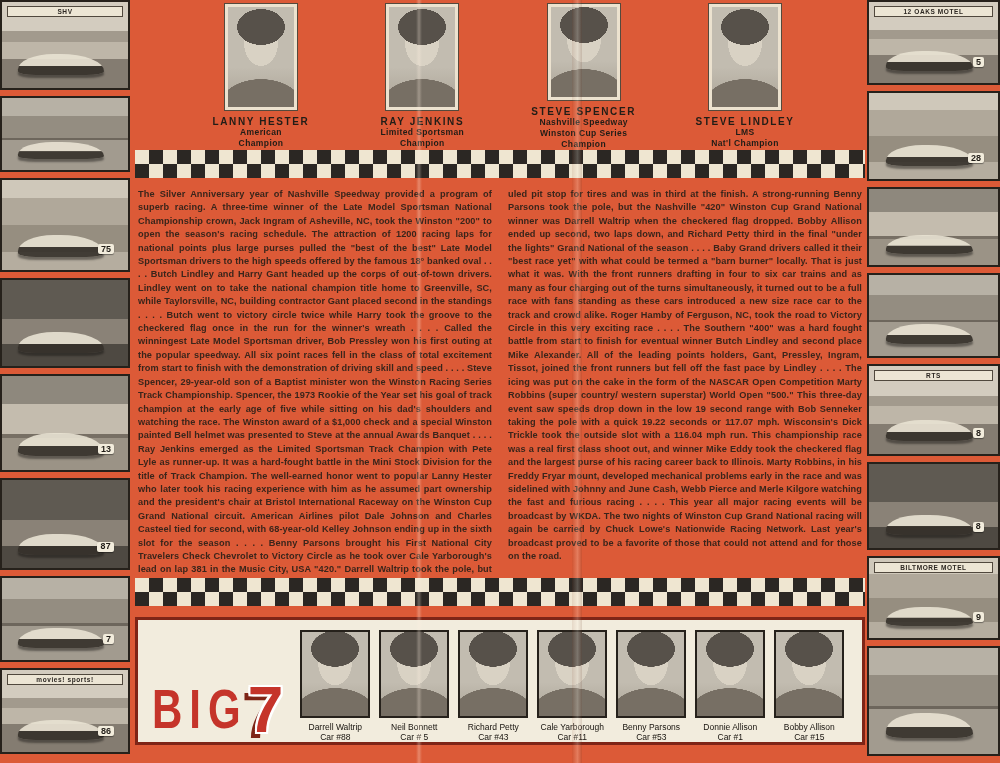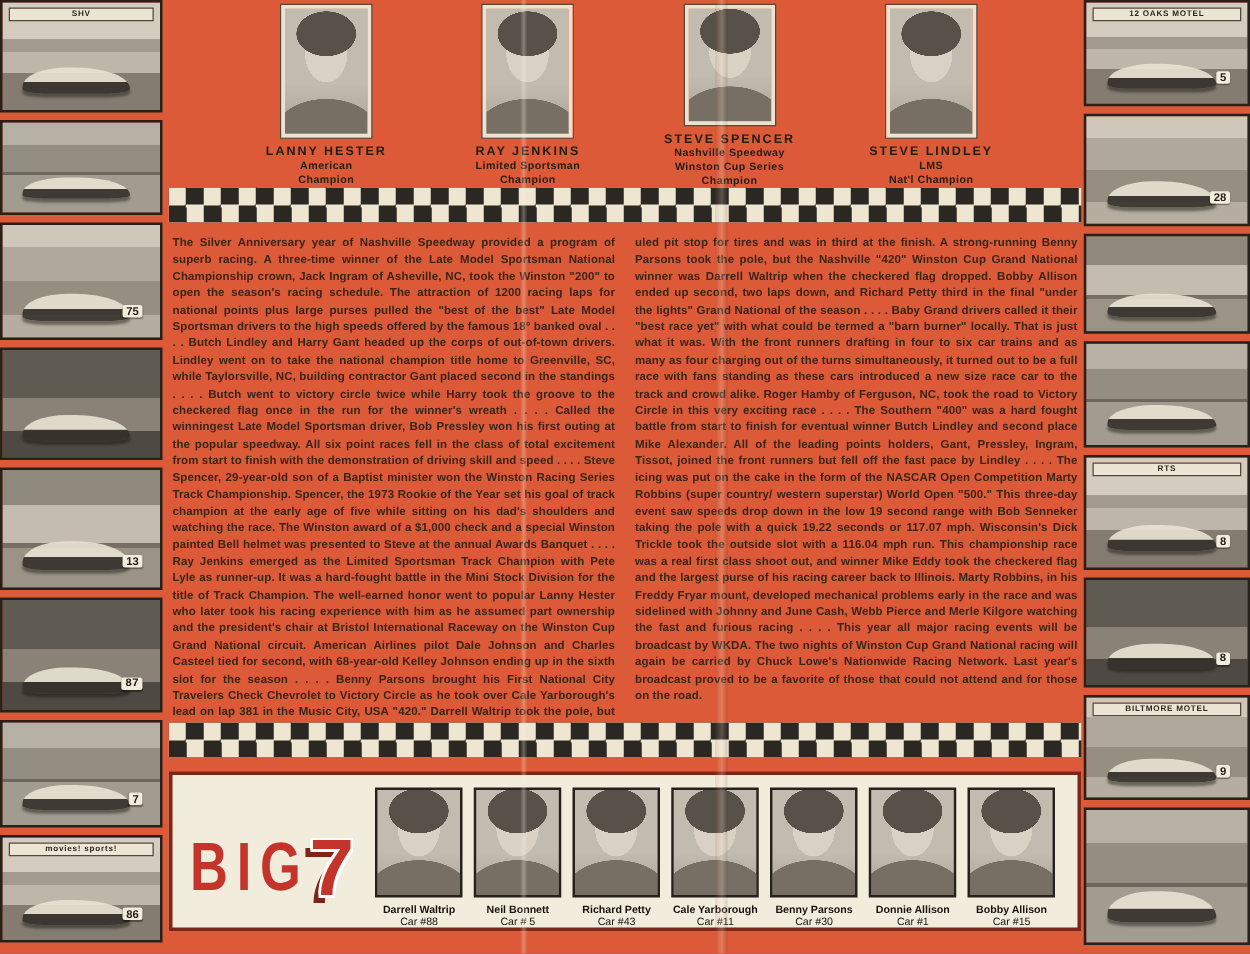--- a/index.html
+++ b/index.html
@@ -51,31 +51,31 @@
 
   .checker{height:28px;margin:0 2px;background:repeating-conic-gradient(#2b2723 0% 25%,#efe6d1 0% 50%);
     background-size:28px 28px;}
 
   .article{display:flex;gap:16px;padding:10px 5px 0 5px;height:400px;box-sizing:border-box;overflow:hidden;}
   .col{flex:1;font-size:9.2px;font-weight:bold;line-height:13.4px;color:#3a251b;text-align:justify;
     letter-spacing:.1px;}
 
   
   .panel{margin:11px 2px 0 2px;height:128px;background:#f2ecdd;border:3px solid #7e2517;
-    display:flex;align-items:center;padding:10px 8px 0 12px;box-sizing:border-box;}
+    display:flex;align-items:flex-end;padding:10px 8px 0 12px;box-sizing:border-box;}
   .logo{display:flex;align-items:center;margin:16px 16px 0 2px;flex:none;}
   .logo .big{font-size:42px;font-weight:800;color:#c5342a;letter-spacing:7px;transform:scaleY(1.3);
     font-family:"Liberation Sans",sans-serif;}
   .logo .seven{font-size:64px;font-weight:800;color:#c5342a;margin-left:0px;line-height:1;
     text-shadow:2px 0 #fff,-2px 0 #fff,0 2px #fff,0 -2px #fff,2px 2px #fff,-2px -2px #fff,
       2px -2px #fff,-2px 2px #fff,-6px 6px 0 #7e2517;}
   .b7{display:flex;gap:7px;}
   .b7 figure{margin:0;display:flex;flex-direction:column;align-items:center;width:72px;}
   .portrait.small{width:70px;height:88px;border:2px solid #26211b;box-shadow:none;}
-  .bname{font-size:8.5px;font-weight:bold;color:#17130e;margin-top:4px;white-space:nowrap;}
+  .bname{font-size:8.5px;font-weight:normal;color:#17130e;margin-top:4px;white-space:nowrap;}
   .bcar{font-size:8.5px;font-weight:normal;color:#17130e;}
 
   
   .crease1{position:absolute;z-index:5;top:0;bottom:0;left:416px;width:6px;pointer-events:none;
     background:linear-gradient(90deg,transparent,rgba(255,240,225,.30),transparent);}
   .crease2{position:absolute;z-index:5;top:0;bottom:0;left:572px;width:10px;pointer-events:none;
     background:linear-gradient(90deg,rgba(120,40,10,.10),rgba(255,245,230,.22) 55%,rgba(80,25,5,.14));}
 </style>
 </head>
 <body>
@@ -216,21 +216,21 @@
           <div class="bcar">Car #43</div>
         </figure>
         <figure>
           <div class="portrait small"></div>
           <div class="bname">Cale Yarborough</div>
           <div class="bcar">Car #11</div>
         </figure>
         <figure>
           <div class="portrait small"></div>
           <div class="bname">Benny Parsons</div>
-          <div class="bcar">Car #30</div>
+          <div class="bcar">Car #53</div>
         </figure>
         <figure>
           <div class="portrait small"></div>
           <div class="bname">Donnie Allison</div>
           <div class="bcar">Car #1</div>
         </figure>
         <figure>
           <div class="portrait small"></div>
           <div class="bname">Bobby Allison</div>
           <div class="bcar">Car #15</div>

